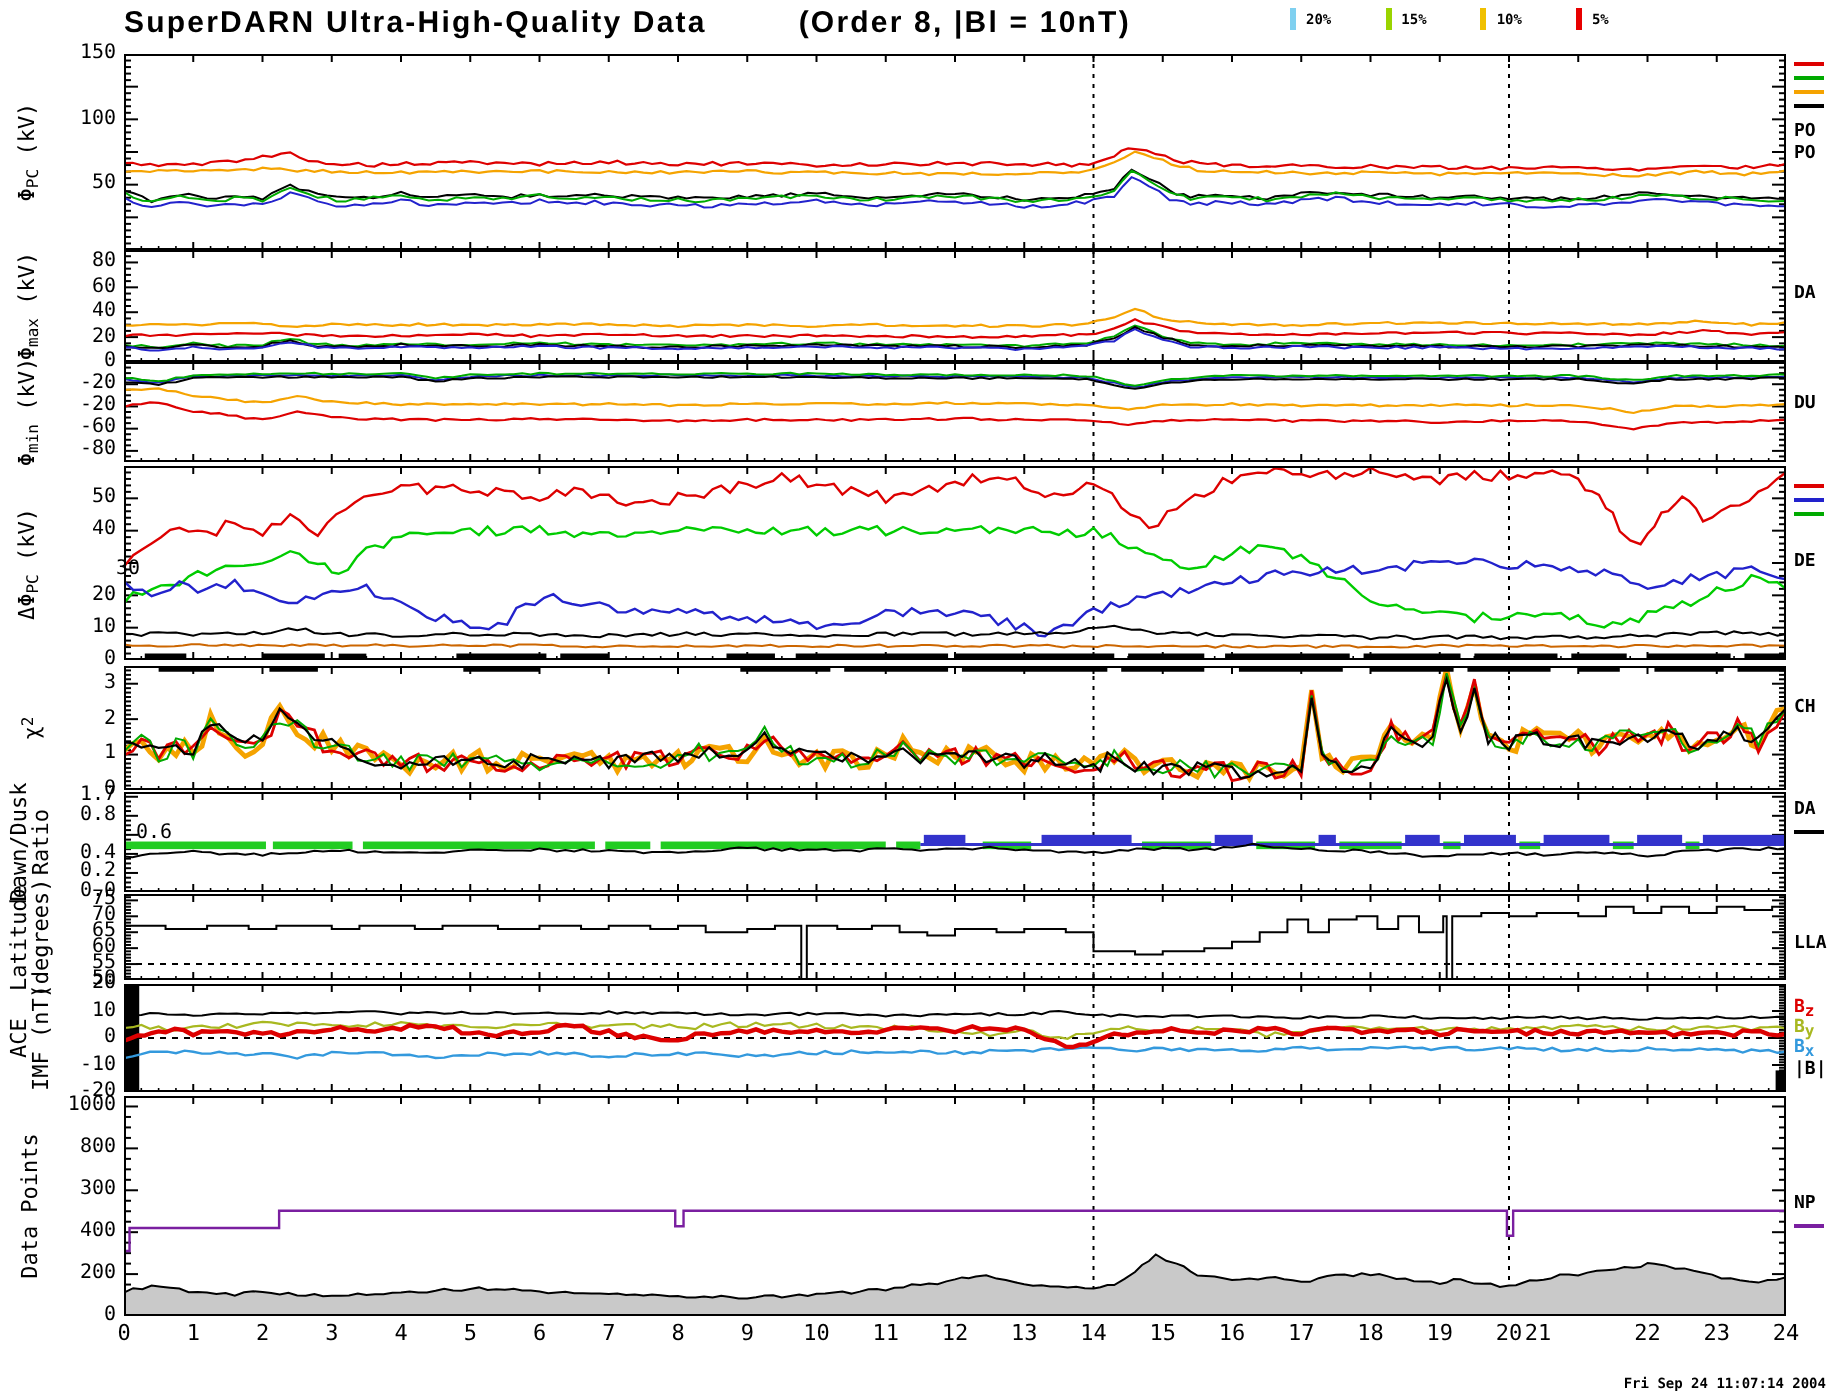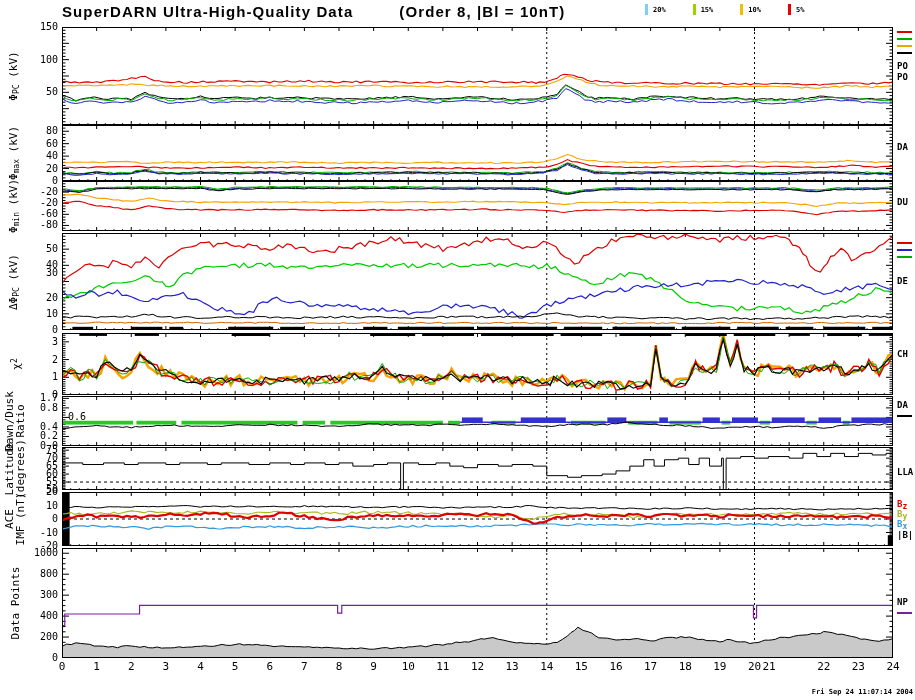--- a/index.html
+++ b/index.html
@@ -1791,21 +1791,21 @@
       <div class="ytick" style="top: 151.111px;">40</div>
       <div class="ytick" style="top: 138.667px;">60</div>
       <div class="ytick" style="top: 126.222px;">80</div>
       <div class="ytick" style="top: 187.111px;">-20</div>
       <div class="ytick" style="top: 198.222px;">-20</div>
       <div class="ytick" style="top: 209.333px;">-60</div>
       <div class="ytick" style="top: 220.444px;">-80</div>
       <div class="ytick" style="top: 325px;">0</div>
       <div class="ytick" style="top: 308.833px;">10</div>
       <div class="ytick" style="top: 292.667px;">20</div>
-      <div class="ytick" style="top: 268px;">30</div>
+      <div class="ytick" style="top: 280px; margin-left: 12px;">30</div>
       <div class="ytick" style="top: 260.333px;">40</div>
       <div class="ytick" style="top: 244.167px;">50</div>
       <div class="ytick" style="top: 390px;">0</div>
       <div class="ytick" style="top: 372.286px;">1</div>
       <div class="ytick" style="top: 354.571px;">2</div>
       <div class="ytick" style="top: 336.857px;">3</div>
       <div class="ytick" style="top: 441px;">0.0</div>
       <div class="ytick" style="top: 431.476px;">0.2</div>
       <div class="ytick" style="top: 421.952px;">0.4</div>
       <div class="ytick" style="top: 412.429px; margin-left: 28px;">0.6</div>

